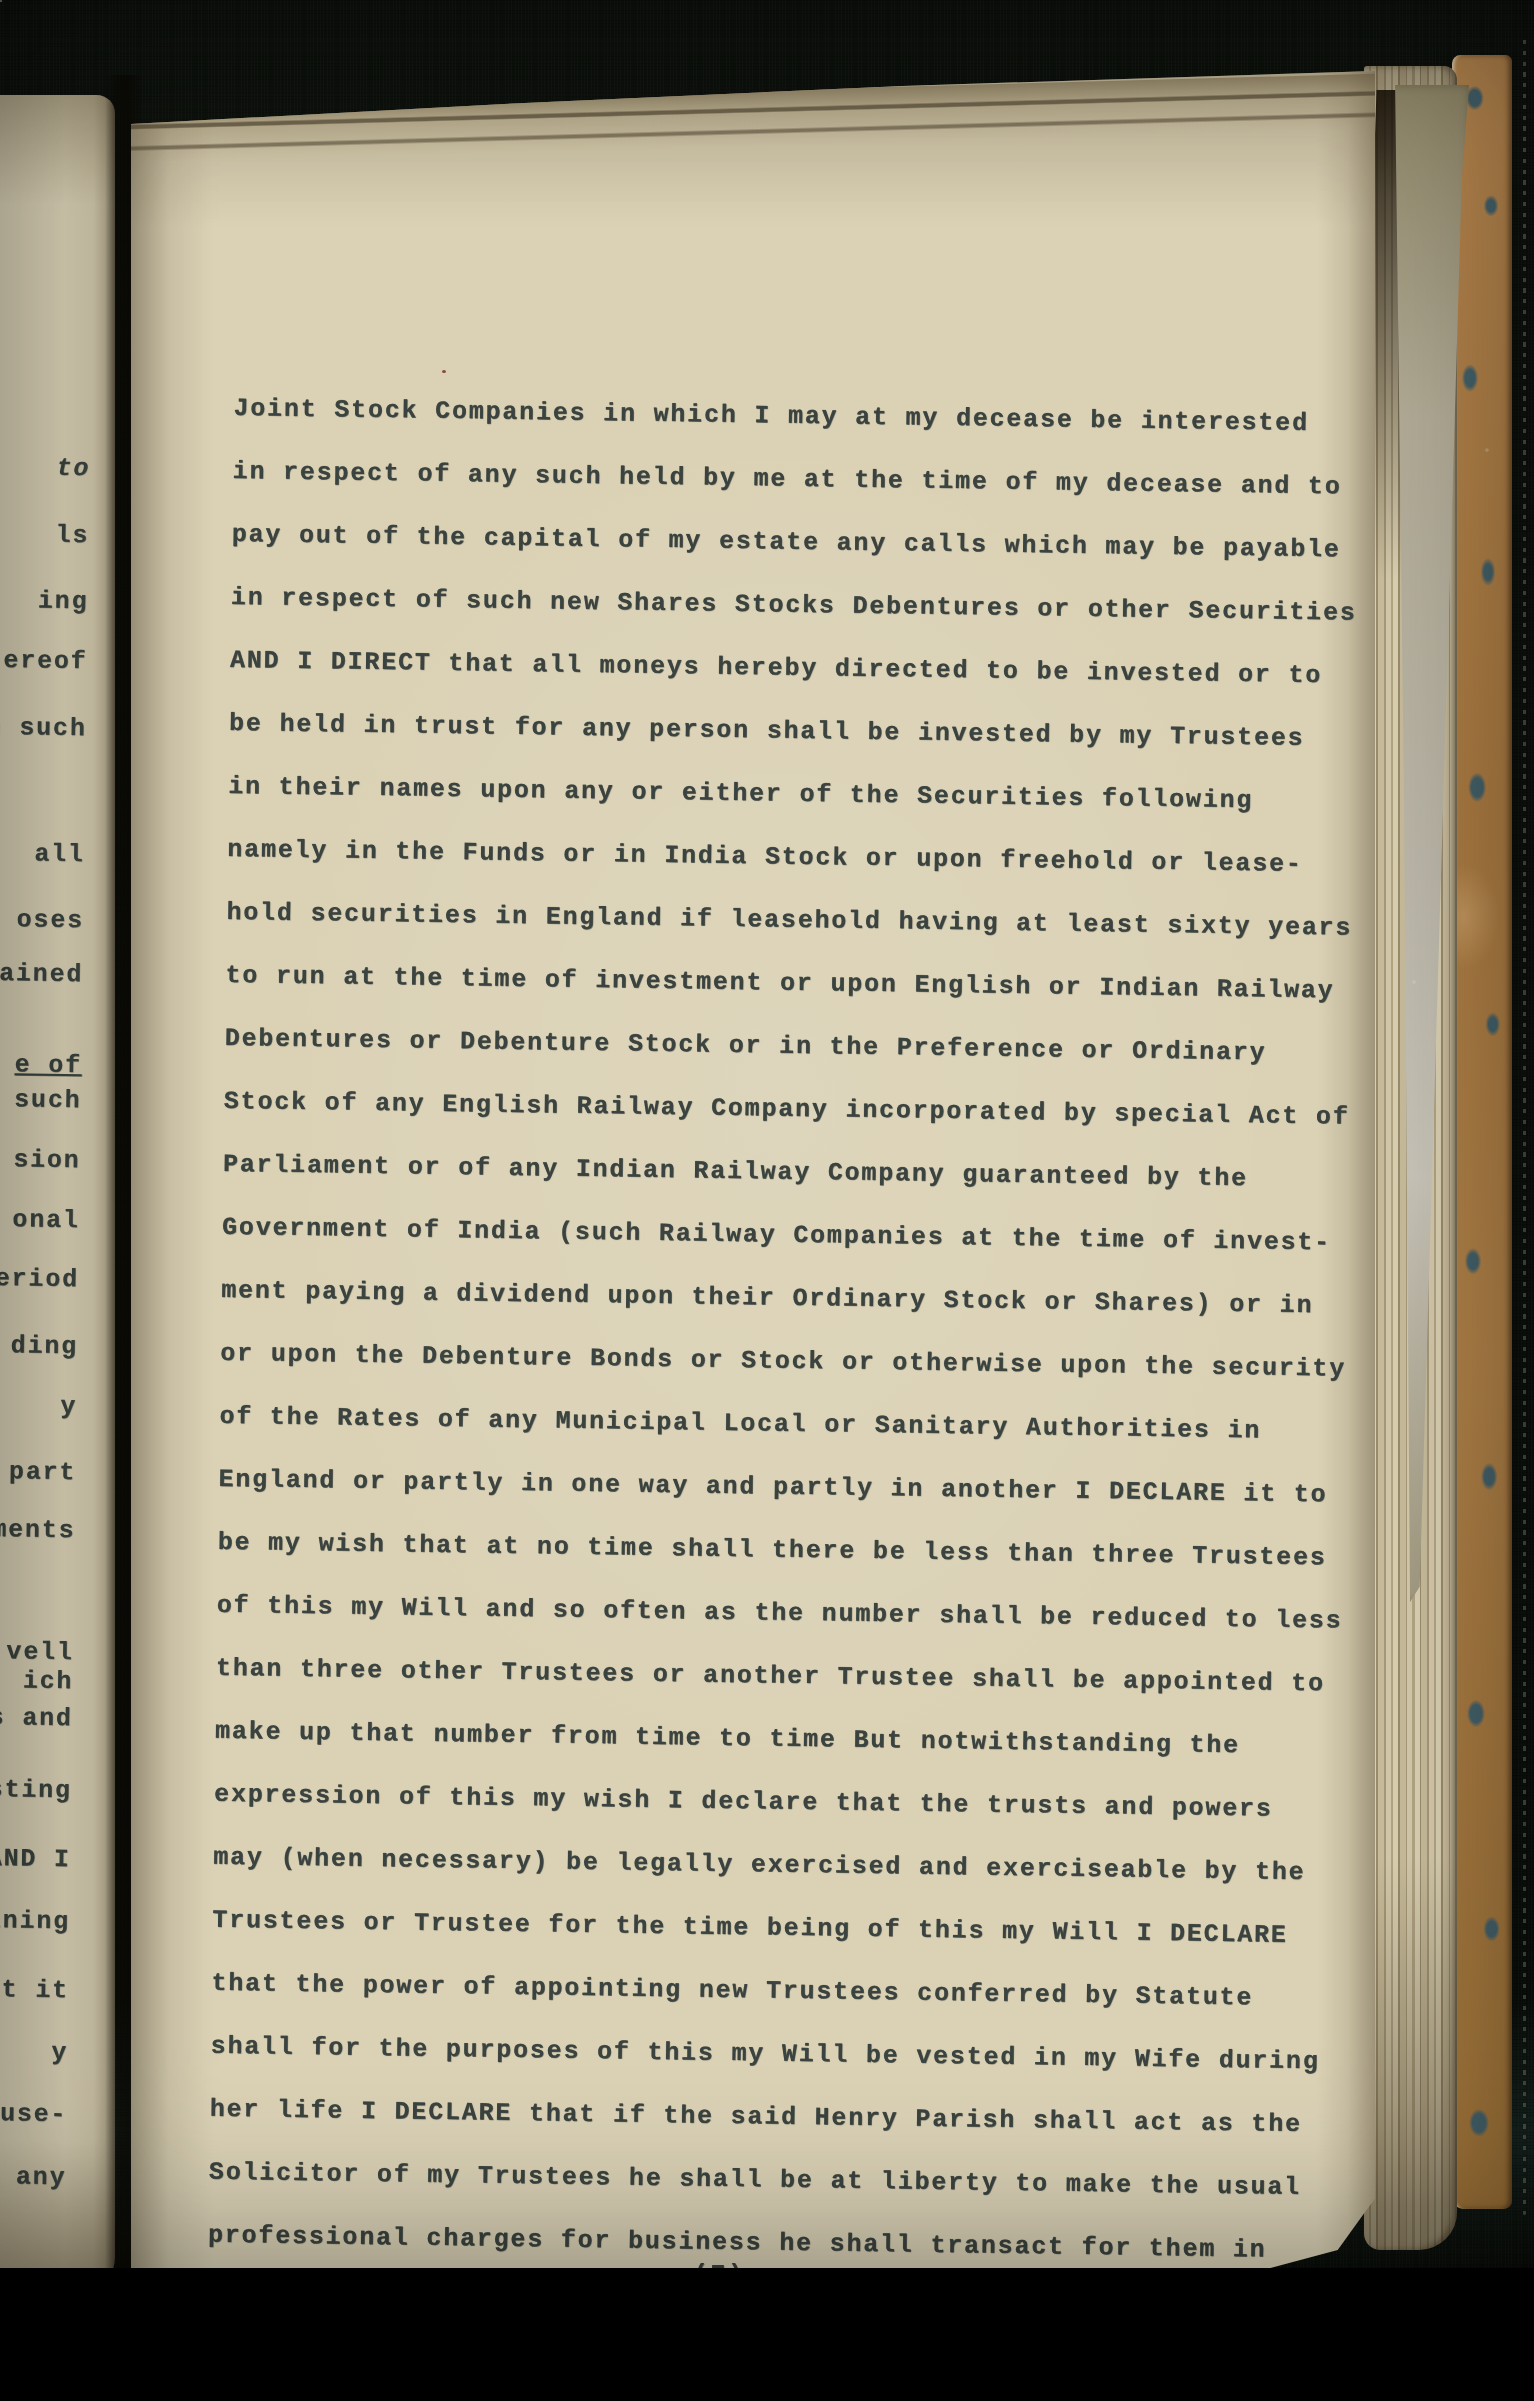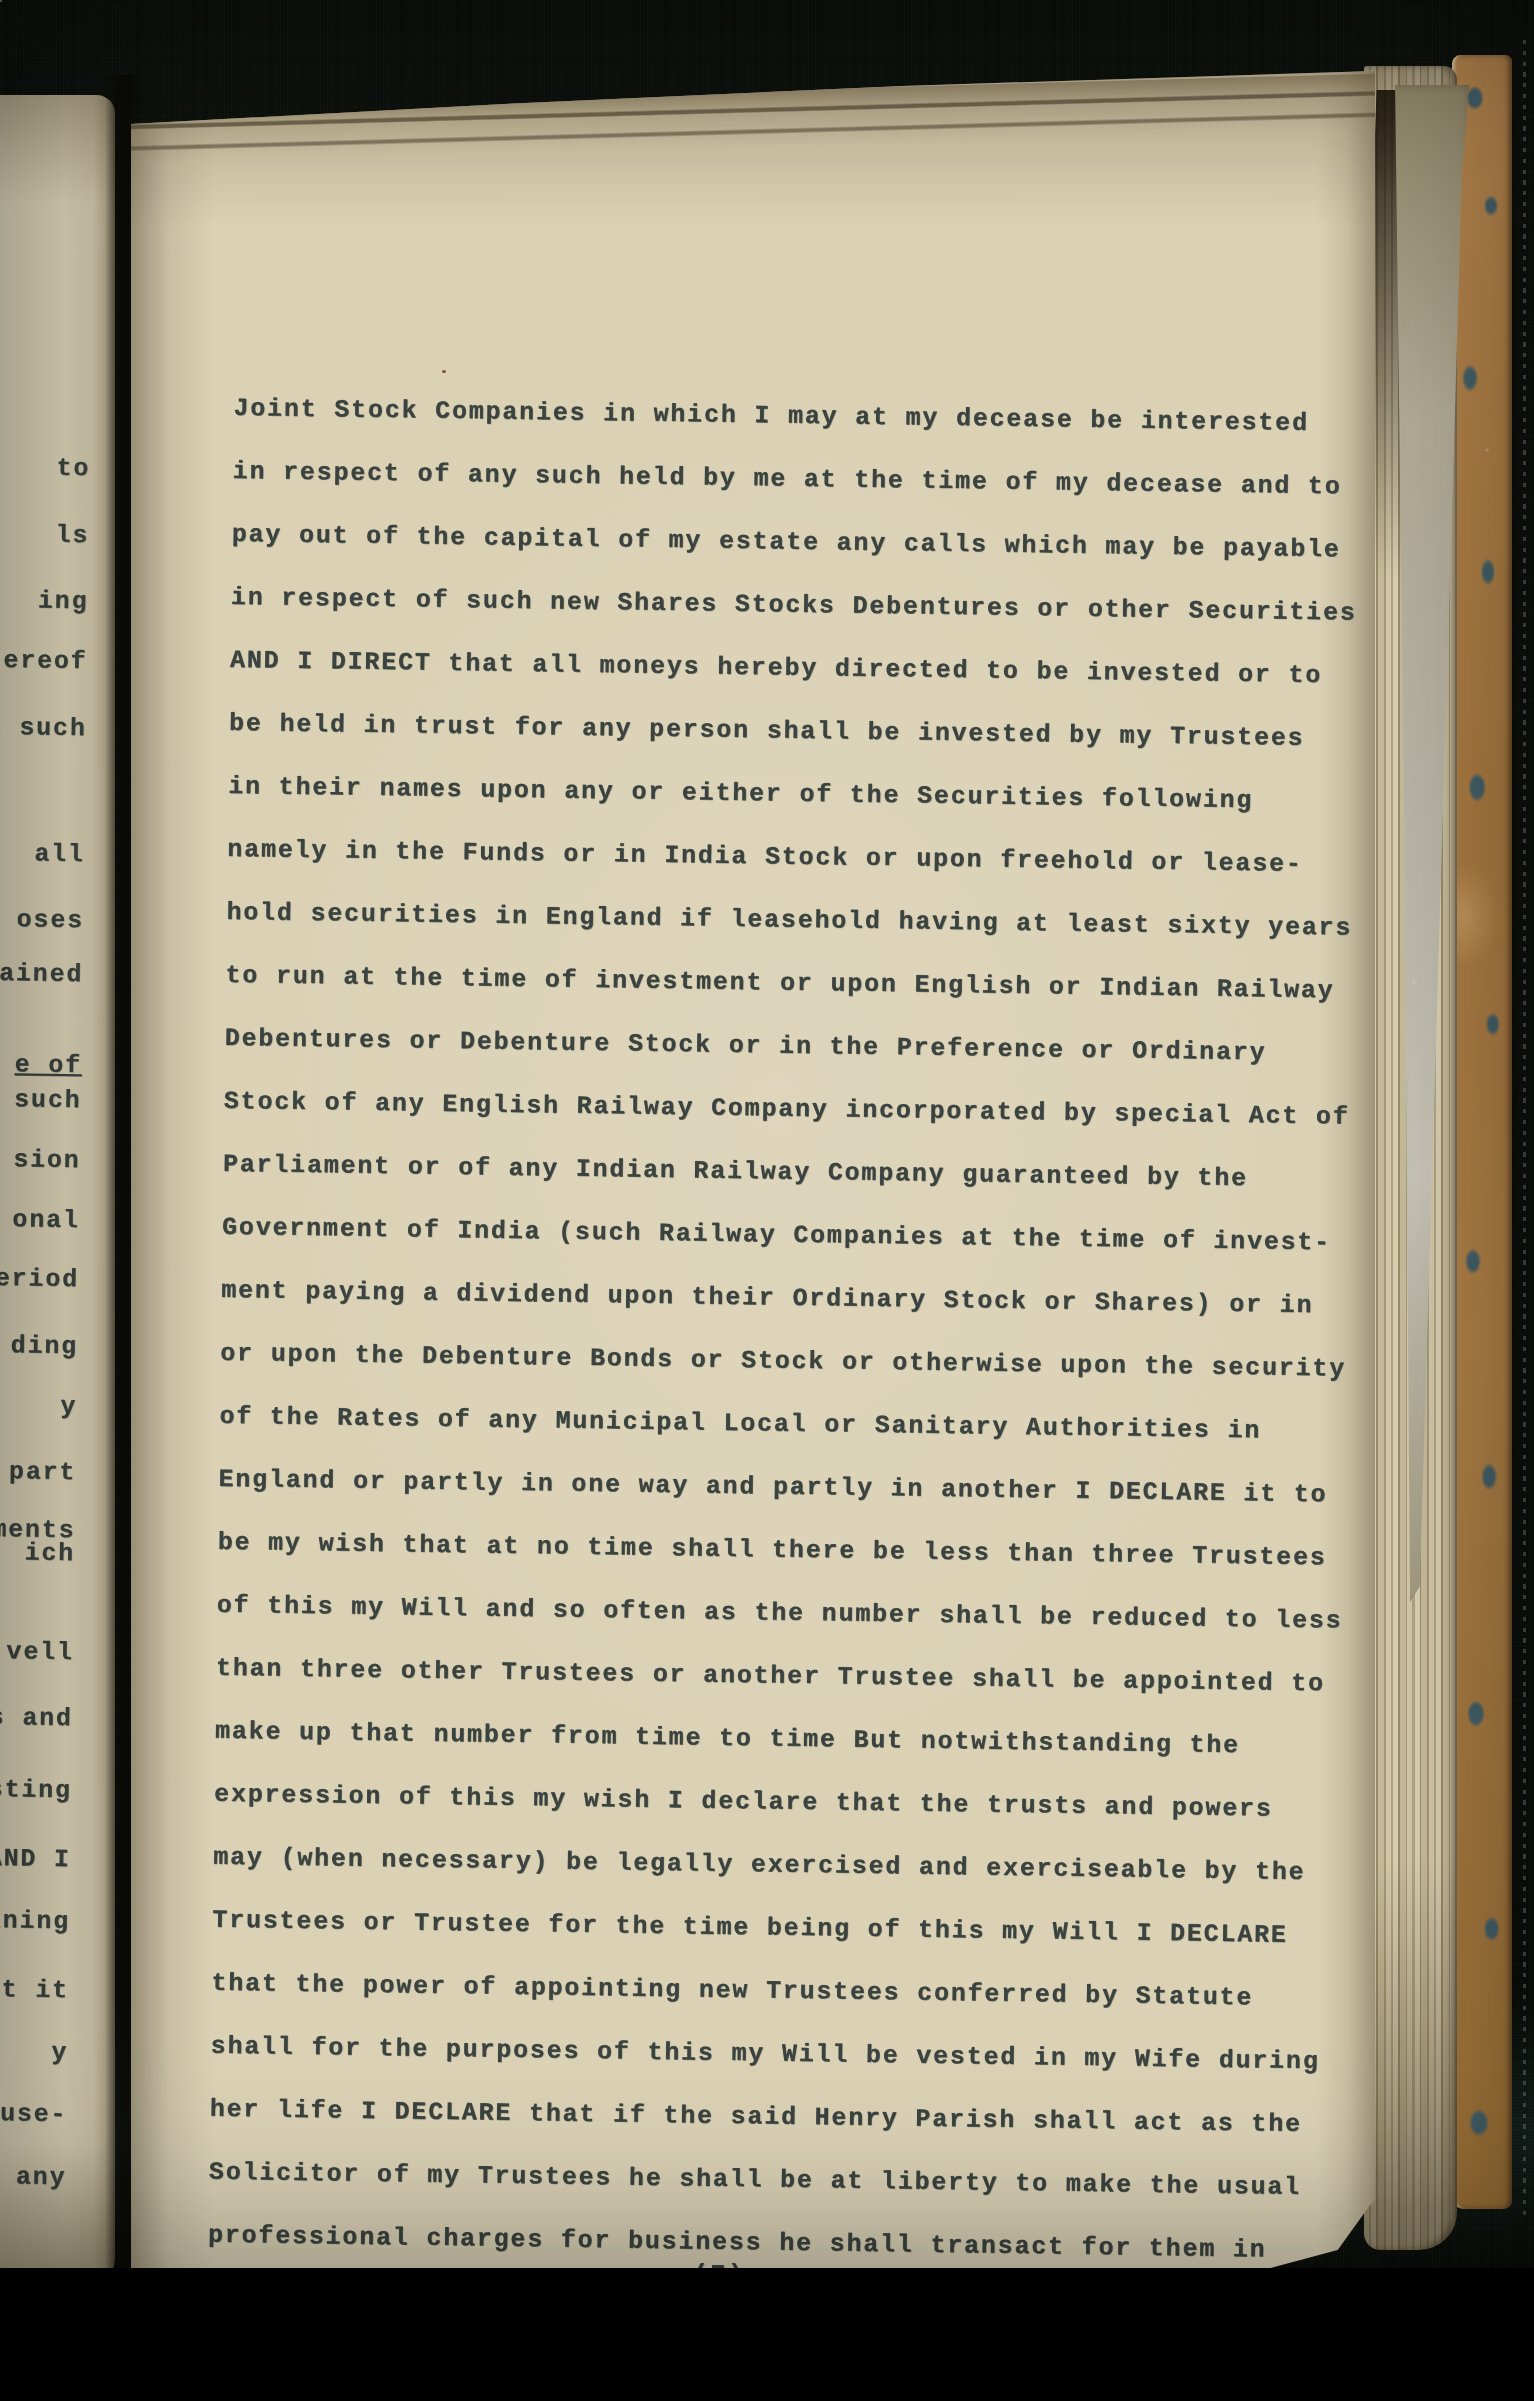--- a/index.html
+++ b/index.html
@@ -205,38 +205,38 @@
         <div class="tline">that the power of appointing new Trustees conferred by Statute</div>
         <div class="tline">shall for the purposes of this my Will be vested in my Wife during</div>
         <div class="tline">her life I DECLARE that if the said Henry Parish shall act as the</div>
         <div class="tline">Solicitor of my Trustees he shall be at liberty to make the usual</div>
         <div class="tline">professional charges for business he shall transact for them in</div>
       </div>
     <div class="pagenum">(7)</div>
   </div>
 
   <div class="frags">
-      <div class="frag" style="top: 455px;">to</div>
+      <div class="frag" style="top: 455px; font-style: italic;">to</div>
       <div class="frag" style="top: 522px; text-align: right;">ls</div>
       <div class="frag" style="top: 588px;">ing</div>
       <div class="frag" style="top: 648px;">ereof</div>
       <div class="frag" style="top: 715px;">on such</div>
       <div class="frag" style="top: 841px;">all</div>
       <div class="frag" style="top: 907px; text-align: center;">oses</div>
       <div class="frag" style="top: 961px;">ntained</div>
       <div class="frag" style="top: 1052px; text-decoration: underline;">e of</div>
       <div class="frag" style="top: 1087px;">such</div>
       <div class="frag" style="top: 1147px; text-align: center;">sion</div>
       <div class="frag" style="top: 1207px;">onal</div>
       <div class="frag" style="top: 1266px;">eriod</div>
       <div class="frag" style="top: 1333px;">ding</div>
       <div class="frag" style="top: 1393px;">y</div>
       <div class="frag" style="top: 1459px;">y part</div>
       <div class="frag" style="top: 1517px;">estments</div>
-      <div class="frag" style="top: 1540px; margin-left: 16px;">ich</div>
+      <div class="frag" style="top: 1668px; margin-left: 16px;">ich</div>
       <div class="frag" style="top: 1639px; text-align: right;">vell</div>
       <div class="frag" style="top: 1705px;">ears and</div>
       <div class="frag" style="top: 1777px;">asting</div>
       <div class="frag" style="top: 1846px;">e AND I</div>
       <div class="frag" style="top: 1908px;">taining</div>
       <div class="frag" style="top: 1977px;">at it</div>
       <div class="frag" style="top: 2039px;">y</div>
       <div class="frag" style="top: 2101px;">refuse-</div>
       <div class="frag" style="top: 2164px;">any</div>
     </div>

